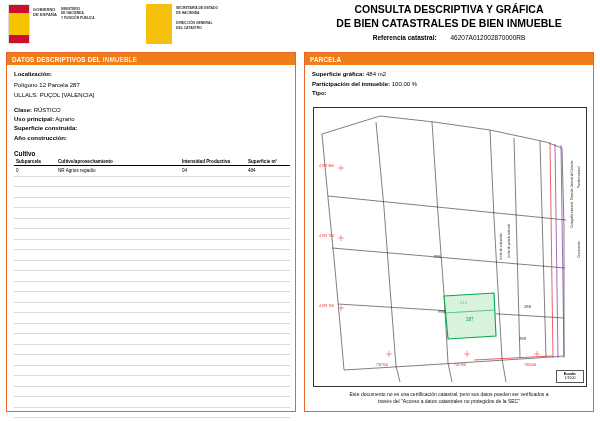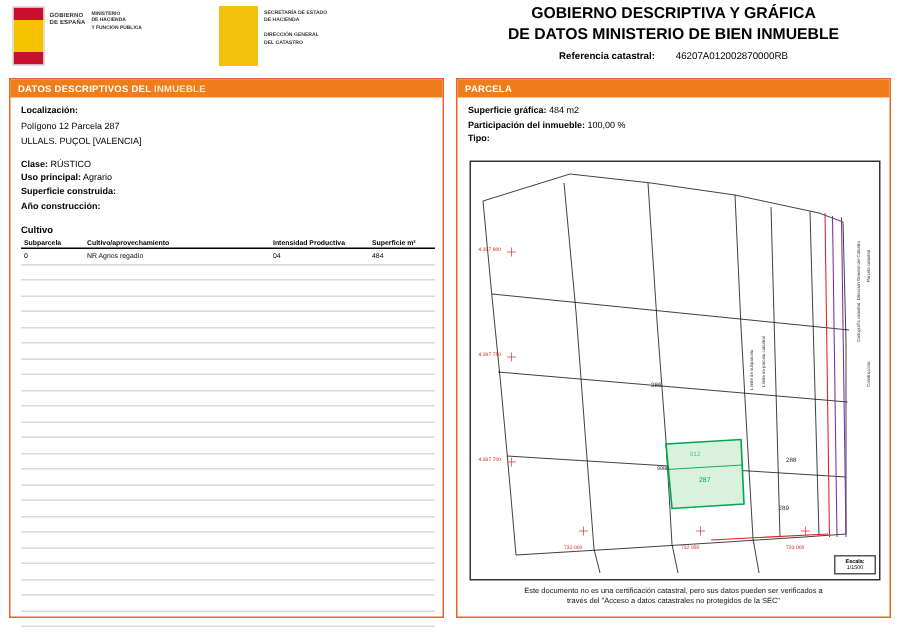--- a/index.html
+++ b/index.html
@@ -252,22 +252,22 @@
         <span>SECRETARÍA DE ESTADO</span>
         <span>DE HACIENDA</span>
       </div>
       <div class="grp">
         <span>DIRECCIÓN GENERAL</span>
         <span>DEL CATASTRO</span>
       </div>
     </div>
 
     <div class="title">
-      <div>GOBIERNO DESCRIPTIVA Y GRÁFICA</div>
-      <div>DE DATOS MINISTERIO DE BIEN INMUEBLE</div>
+      <div>CONSULTA DESCRIPTIVA Y GRÁFICA</div>
+      <div>DE BIEN CATASTRALES DE BIEN INMUEBLE</div>
     </div>
     <div class="refcat-row">
       <span class="refcat-label">Referencia catastral:</span>
       <span class="refcat-value">46207A012002870000RB</span>
     </div>
   </div>
 
   <div class="panel left-panel">
     <div class="panel-title">
       <span>DATOS DESCRIPTIVOS DEL</span>

